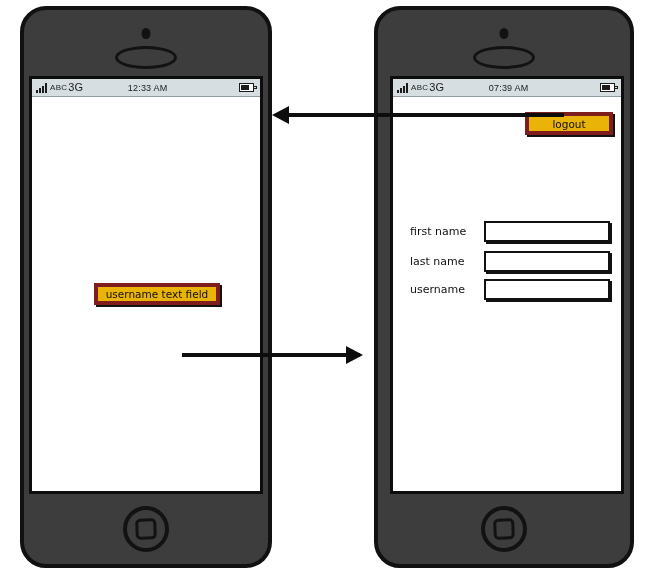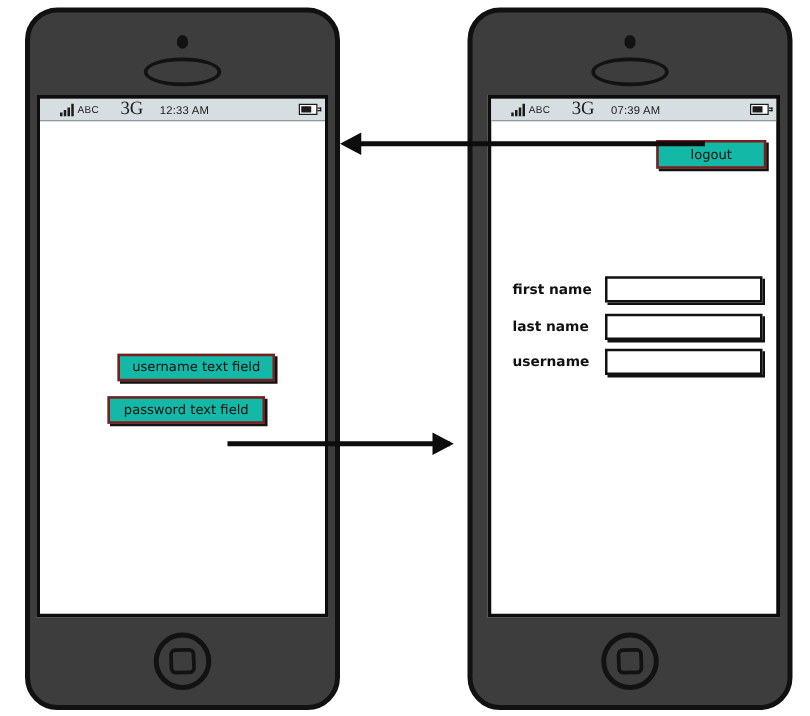--- a/index.html
+++ b/index.html
@@ -80,21 +80,21 @@
   .phone.left .screen  { left: 5px;  top: 66px; width: 234px; height: 418px; }
   .phone.right .screen { left: 12px; top: 66px; width: 234px; height: 418px; }
 
   .status-bar {
     position: relative;
     height: 18px;
     background: #d7dee1;
     border-bottom: 1px solid #8e9a9e;
     display: flex;
     align-items: center;
-    padding: 0 16px;
+    padding: 0 4px;
     box-sizing: border-box;
   }
   .signal-bars {
     display: flex;
     align-items: flex-end;
     gap: 1px;
     height: 10px;
     margin-right: 3px;
   }
   .signal-bars i {
@@ -107,24 +107,24 @@
   .signal-bars i:nth-child(3) { height: 7px; }
   .signal-bars i:nth-child(4) { height: 10px; }
 
   .carrier {
     font-size: 8px;
     color: #1b1b1b;
     letter-spacing: 0.3px;
     font-family: "Liberation Sans", sans-serif;
   }
   .network {
-    font-size: 15px;
+    font-size: 11px;
     color: #1b1b1b;
-    margin-left: 17px;
-    font-family: Liberation Serif, serif;
+    margin-left: 1px;
+    font-family: Liberation Sans, sans-serif;
     line-height: 1;
   }
   .clock {
     position: absolute;
     left: 50%;
     transform: translateX(-46%);
     font-size: 9px;
     color: #1b1b1b;
     font-family: "Liberation Sans", sans-serif;
     letter-spacing: 0.2px;
@@ -152,22 +152,22 @@
     border: 1.5px solid #1b1b1b;
     border-left: none;
     box-sizing: border-box;
   }
 
   .screen-body { position: relative; height: calc(100% - 18px); }
 
   
   .wf-box {
     position: absolute;
-    background: #14b8a6;
-    border: 2px solid #7f1d1d;
+    background: #eab308;
+    border: 4px solid #7f1d1d;
     box-shadow: 2px 2px 0 #111111;
     box-sizing: border-box;
     display: flex;
     align-items: center;
     justify-content: center;
     font-family: "DejaVu Sans", sans-serif;
     font-size: 10.5px;
     color: #111111;
     white-space: nowrap;
   }
@@ -183,21 +183,20 @@
     display: flex;
     align-items: center;
     left: 17px;
   }
   .form-row .row-label {
     width: 74px;
     font-family: "DejaVu Sans", sans-serif;
     font-size: 11px;
     color: #111111;
     white-space: nowrap;
-    font-weight: bold;
   }
   .form-row .row-input {
     width: 126px;
     height: 21px;
     background: #ffffff;
     border: 2px solid #111111;
     box-shadow: 2px 2px 0 #111111;
     box-sizing: border-box;
   }
   .form-row-0 { top: 124px; }
@@ -240,21 +239,20 @@
             <i></i>
         </span>
         <span class="carrier">ABC</span>
         <span class="network">3G</span>
         <span class="clock">12:33 AM</span>
         <span class="battery"></span>
       </div>
 
       <div class="screen-body">
         <div class="wf-box login-field-1">username text field</div>
-        <div class="wf-box login-field-2">password text field</div>
       </div>
     </div>
 
     <div class="home-button"></div>
   </div>
 
   <div class="phone right">
     <div class="camera-dot"></div>
     <div class="speaker"></div>
 

